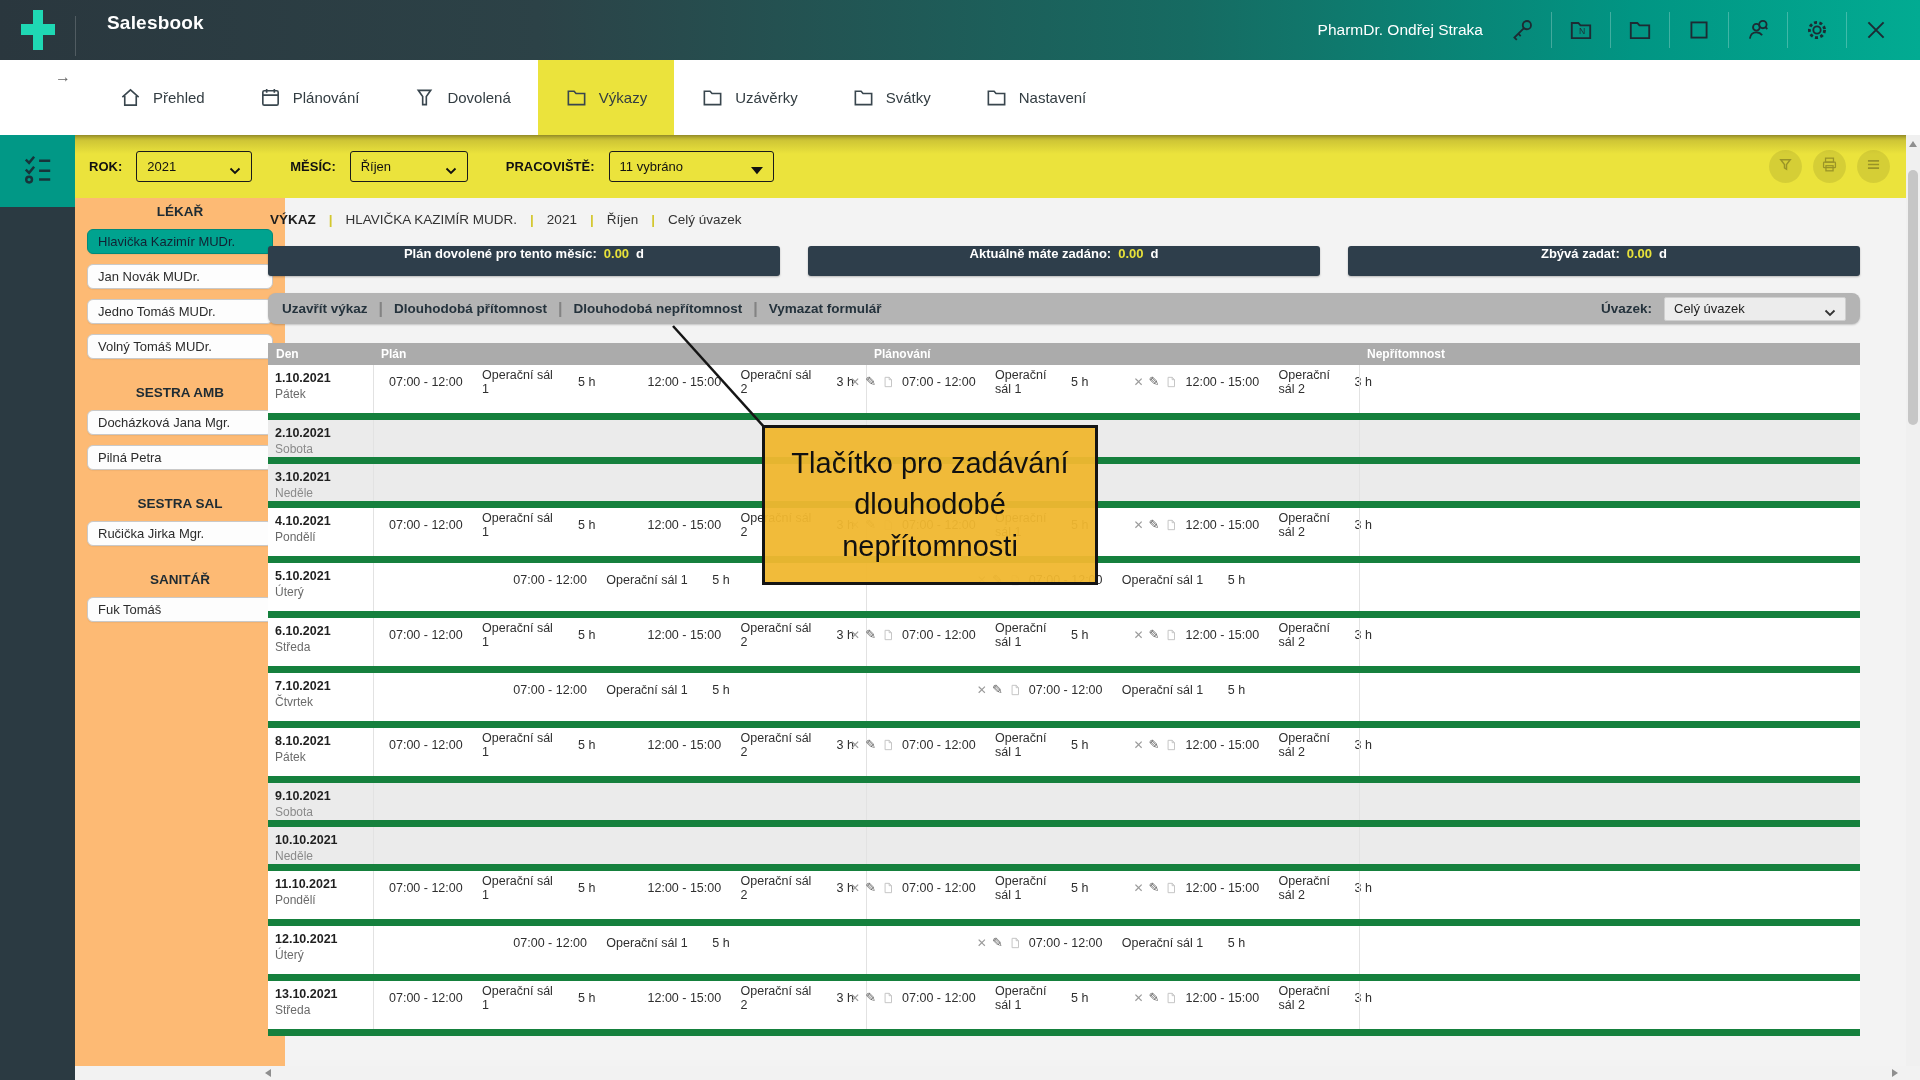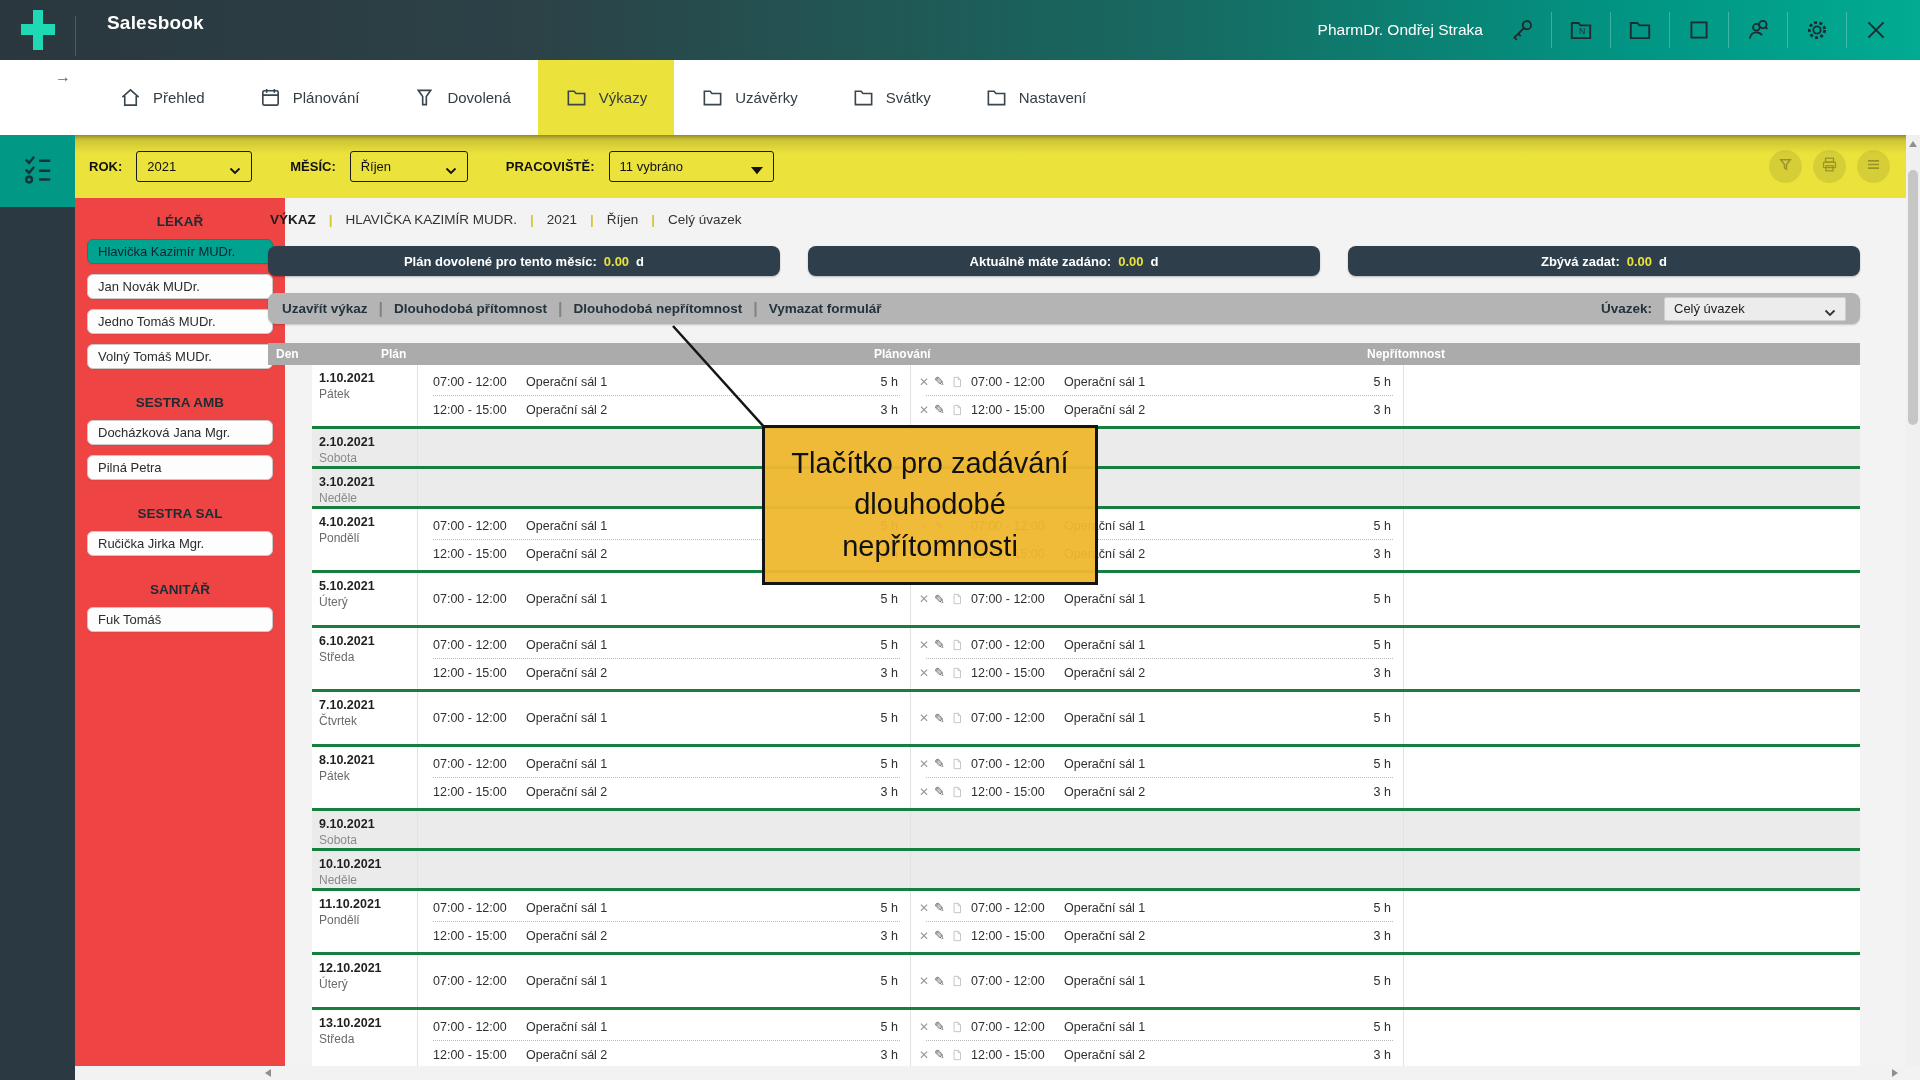--- a/index.html
+++ b/index.html
@@ -43,37 +43,37 @@
   .sel-rok { width:116px; margin-right:38px; }
   .sel-mesic { width:118px; margin-right:38px; }
   .sel-prac { width:165px; }
   .filter-actions { position:absolute; right:30px; top:0; height:63px; display:flex; align-items:center; gap:11px; }
   .fbtn { width:33px; height:33px; border-radius:50%; background:rgba(0,0,0,0.09); color:#9a9427;
     display:flex; align-items:center; justify-content:center; cursor:pointer; }
   .fbtn svg { width:19px; height:19px; }
 
   
   .left-strip { position:absolute; left:0; top:135px; width:75px; height:945px; background:#2b3a42; z-index:5; }
-  .sidebar { position:absolute; left:75px; top:198px; width:210px; height:882px; background:#ef4444; z-index:6; padding-top:16px; }
+  .sidebar { position:absolute; left:75px; top:188px; width:210px; height:882px; background:#fdba74; z-index:6; padding-top:16px; }
   .side-heading { text-align:center; font-size:13.5px; font-weight:bold; color:#1e2b33; margin:26px 0 10px; }
   .side-section:first-child .side-heading { margin-top:0; }
   .side-item { margin:0 12px 10px; height:25px; background:#fdfdfd; border:1px solid #c9c9c9; border-radius:6px;
     display:flex; align-items:center; padding:0 10px; font-size:13px; color:#2c2c2c; cursor:pointer;
     white-space:nowrap; overflow:hidden; box-shadow:0 1px 1px rgba(0,0,0,.05); }
   .side-item.selected { background:#00a38f; border-color:#00897a; color:#123; }
 
   
   .main { position:absolute; left:268px; top:198px; width:1592px; height:882px; z-index:6; }
   .breadcrumb { position:absolute; left:2px; top:14px; display:flex; align-items:center; font-size:13.5px; color:#333; }
   .bc-item { cursor:default; }
   .bc-item.first { font-weight:bold; color:#1d1d1d; }
   .bc-sep { color:#d3c72e; margin:0 13px; font-weight:bold; }
 
   .stats-row { position:absolute; left:0; top:48px; width:100%; display:flex; gap:28px; }
-  .pill { flex:1; height:30px; background:#2e3e4b; border-radius:8px; display:flex; align-items:center;
+  .pill { flex:1; height:30px; background:#2e3e4b; border-radius:3px; display:flex; 
     justify-content:center; gap:7px; color:#fff; font-size:13px; font-weight:bold; box-shadow:0 1px 2px rgba(0,0,0,.25); }
   .pill-value { color:#e8e23a; }
 
   .toolbar { position:absolute; left:0; top:95px; width:100%; height:31px; background:#b4b4b4; border-radius:8px;
     display:flex; align-items:center; padding:0 14px; box-shadow:0 1px 2px rgba(0,0,0,.2); }
   .tb-action { font-size:13.5px; font-weight:bold; color:#24323c; cursor:pointer; white-space:nowrap; }
   .tb-sep { color:#838383; margin:0 11px; font-weight:bold; }
   .uvazek-group { margin-left:auto; display:flex; align-items:center; }
   .uvazek-label { font-size:13.5px; font-weight:bold; color:#24323c; margin-right:12px; }
   .uvazek-select { width:182px; height:24px; background:#ececec; border:1px solid #cfcfcf; border-radius:2px;
@@ -81,30 +81,30 @@
   .uvazek-select .chev { width:12px; height:8px; color:#333; }
 
   
   .table-wrap { position:absolute; left:0; top:145px; width:100%; height:737px; overflow:hidden; }
   .thead { display:flex; height:22px; background:#ababab; color:#fff; font-size:12px; font-weight:bold; align-items:center; }
   .th { padding-left:8px; height:100%; display:flex; align-items:center; }
   .col-den { width:105px; flex:none; }
   .col-plan { width:493px; flex:none; }
   .col-prit { width:493px; flex:none; }
   .col-nep { flex:1; }
-  .trow { display:flex; min-height:55px; background:#fff; border-bottom:3px solid #15803d;margin-left:44px; }
+  .trow { display:flex; min-height:55px; background:#fff; border-bottom:7px solid #15803d; }
   .trow.weekend { min-height:36px; background:#a3a3a3; }
   .trow.weekend .cell { background:#ebebeb; }
   .cell { border-left:1px solid #e2e2e2; }
   .cell:first-child { border-left:none; }
   .cell.den { padding:5px 4px 0 7px; }
   .date { font-size:12.5px; font-weight:bold; color:#1f1f1f; line-height:17px; }
   .day { font-size:12px; color:#6a6a6a; line-height:15px; }
   .weekend .day { color:#8a8a8a; }
-  .cell.entries { display:flex; flex-direction:column; justify-content:center; padding:3px 0; }
+  .cell.entries { display:flex; justify-content:center; padding:3px 0; }
   .entry { display:flex; align-items:center; height:27px; padding:0 12px 0 15px; font-size:12.5px; color:#2f2f2f; }
   .entry-sep { border-top:1px dotted #b9b9b9; margin:0 10px 0 15px; }
   .e-icons { display:flex; align-items:center; gap:5px; width:52px; flex:none; }
   .ic-x { color:#9a9a9a; font-size:12px; cursor:pointer; }
   .ic-pen { color:#5d5d5d; font-size:13px; cursor:pointer; }
   .ic-doc { color:#c2c2c2; width:14px; height:14px; cursor:pointer; }
   .ic-doc svg { width:14px; height:14px; }
   .e-time { width:93px; flex:none; }
   .e-place { flex:1; }
   .e-hours { width:42px; flex:none; text-align:right; }

